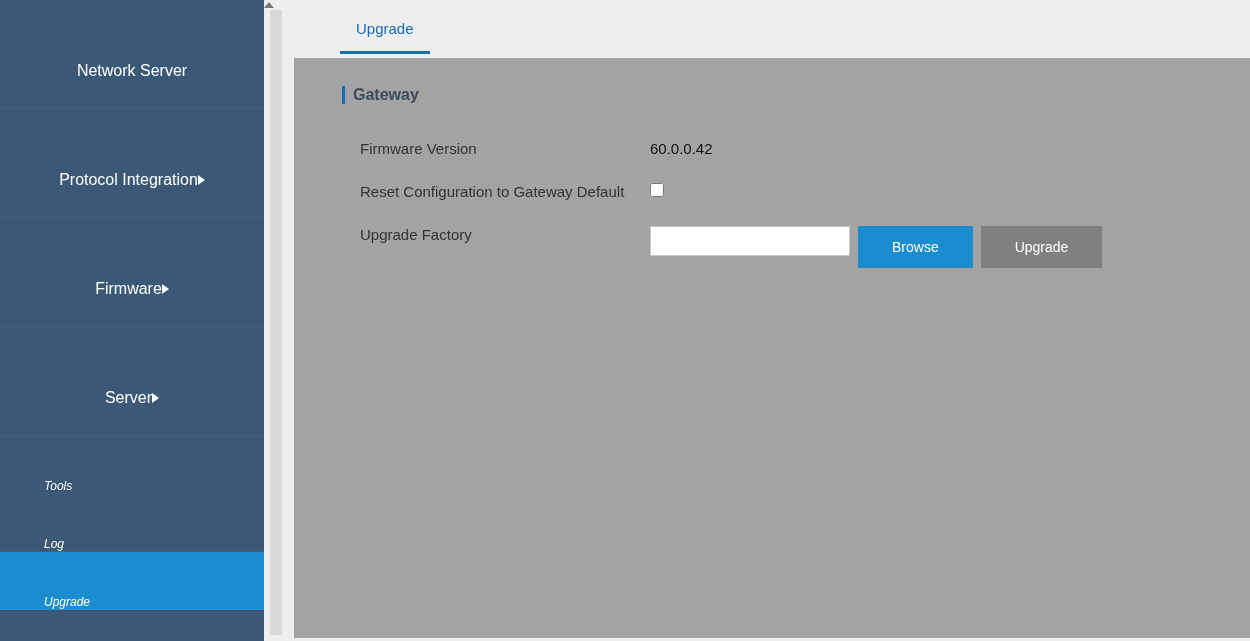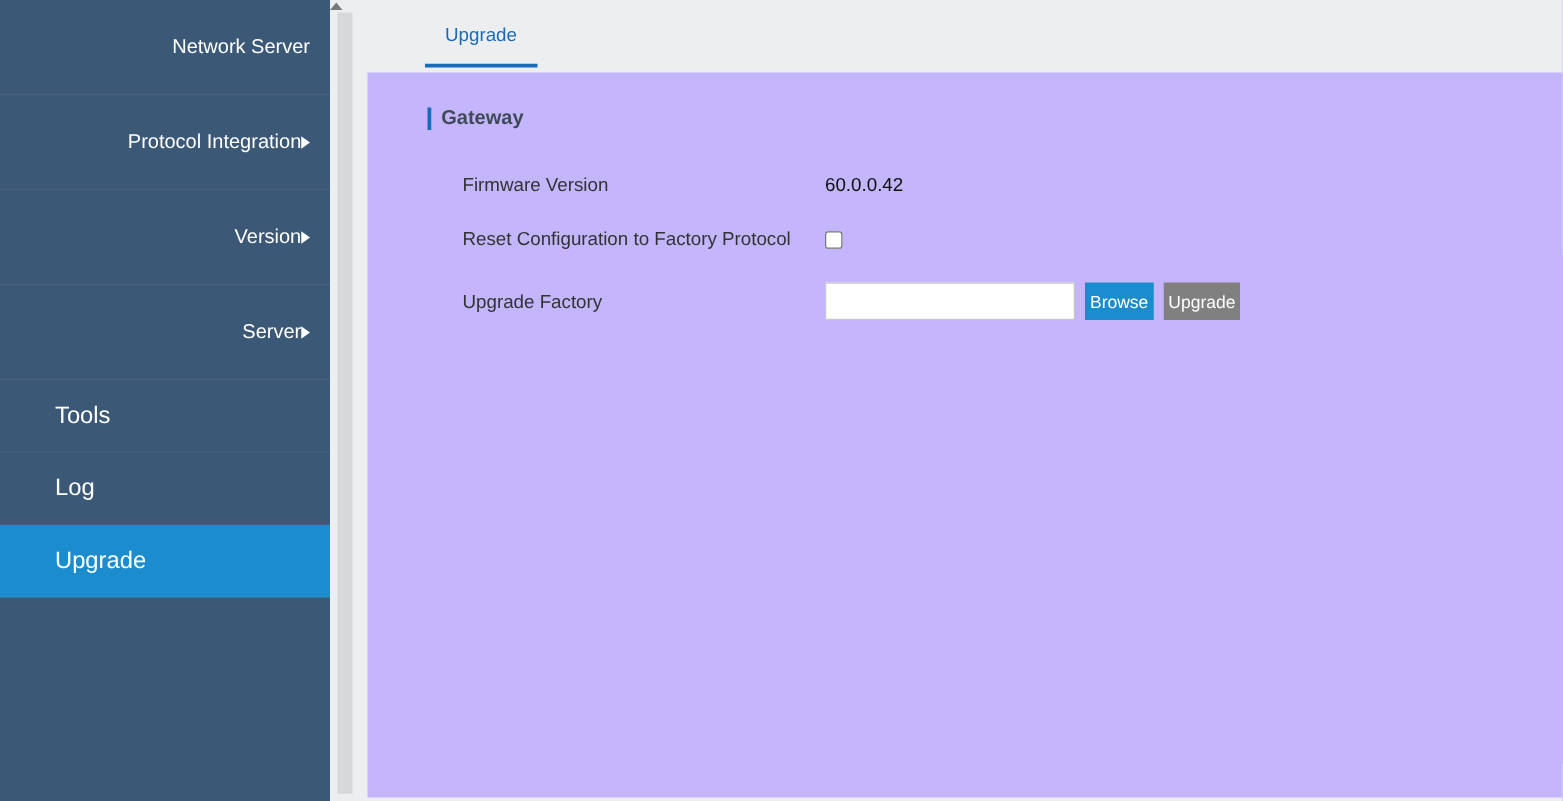--- a/index.html
+++ b/index.html
@@ -38,49 +38,51 @@
       left: 270px;
       top: 10px;
       width: 12px;
       height: 625px;
       background: #d6d8da;
       border-radius: 0;
     }
     .nav-item {
       display: flex;
       align-items: center;
-      justify-content: flex-end;
+      justify-content: center;
       padding: 0 16px;
       height: 76px;
       cursor: pointer;
       border-bottom: 1px solid rgba(255,255,255,0.06);
       font-size: 16px;
+      margin-top: 33px;
     }
     .chevron {
       width: 0;
       height: 0;
     }
     .chevron-right {
       border-top: 5px solid transparent;
       border-bottom: 5px solid transparent;
       border-left: 7px solid #fff;
     }
     .chevron-down {
       border-left: 5px solid transparent;
       border-right: 5px solid transparent;
       border-top: 7px solid #fff;
     }
     .sub-item {
       padding: 0 16px 0 44px;
       height: 58px;
       display: flex;
-      align-items: center;
-      cursor: pointer;
-      font-size: 19px;
+      align-items: flex-end;
+      cursor: pointer;
+      font-size: 12px;
       border-bottom: 1px solid rgba(255,255,255,0.04);
+      font-style: italic;
     }
     .sub-item.active {
       background: #1b8dce;
     }
     .main {
       flex: 1;
       padding-left: 30px;
       padding-top: 0;
     }
     .tabs-bar {
@@ -92,38 +94,37 @@
       background: #eceef0;
     }
     .tab {
       padding: 12px 16px 14px 16px;
       color: #1b6ab8;
       font-size: 15px;
       border-bottom: 3px solid #1b6ab8;
       cursor: pointer;
     }
     .content {
-      background: #c4b5fd;
+      background: #a3a3a3;
       margin-left: 0;
       min-height: 580px;
       padding: 28px 48px;
     }
     .section-title {
       font-size: 16px;
       color: #3f4a56;
       font-weight: bold;
       padding-left: 8px;
       border-left: 3px solid #1b6ab8;
       margin-bottom: 36px;
     }
     .form-row {
       display: flex;
-      align-items: center;
       margin-bottom: 26px;
-      margin-left: 28px;
+      margin-left: 18px;
     }
     .form-label {
       width: 290px;
       color: #333;
       font-size: 15px;
     }
     .form-value {
       font-weight: normal;
       color: #111;
     }
@@ -134,23 +135,23 @@
     }
     .file-input {
       width: 200px;
       height: 30px;
       border: 1px solid #c8c8c8;
       background: #fff;
       padding: 0 6px;
       font-size: 14px;
     }
     .btn {
-      height: 30px;
+      height: 42px;
       border: none;
-      padding: 0 4px;
+      padding: 0 34px;
       font-size: 14px;
       cursor: pointer;
       color: #fff;
       margin-left: 8px;
     }
     .btn-primary { background: #1b8dce; }
     .btn-secondary { background: #808080; }
   </style>
 </head>
 <body>
@@ -161,21 +162,21 @@
   <div class="nav-item">
     <span>Network Server</span>
   </div>
 
   <div class="nav-item">
     <span>Protocol Integration</span>
     <span class="chevron chevron-right"></span>
   </div>
 
   <div class="nav-item">
-    <span>Version</span>
+    <span>Firmware</span>
     <span class="chevron chevron-right"></span>
   </div>
 
   <div class="nav-item">
     <span>Server</span>
     <span class="chevron chevron-right"></span>
   </div>
 
 
   <div class="sub-item">
@@ -200,21 +201,21 @@
 
   <div class="content">
     <div class="section-title">Gateway</div>
 
     <div class="form-row">
       <div class="form-label">Firmware Version</div>
       <div class="form-value">60.0.0.42</div>
     </div>
 
     <div class="form-row">
-      <div class="form-label">Reset Configuration to Factory Protocol</div>
+      <div class="form-label">Reset Configuration to Gateway Default</div>
       <input type="checkbox" class="checkbox" style="">
     </div>
 
     <div class="form-row">
       <div class="form-label">Upgrade Factory</div>
       <input type="text" class="file-input" readonly="" value="" style="">
       <button class="btn btn-primary">Browse</button>
       <button class="btn btn-secondary">Upgrade</button>
     </div>
   </div>

